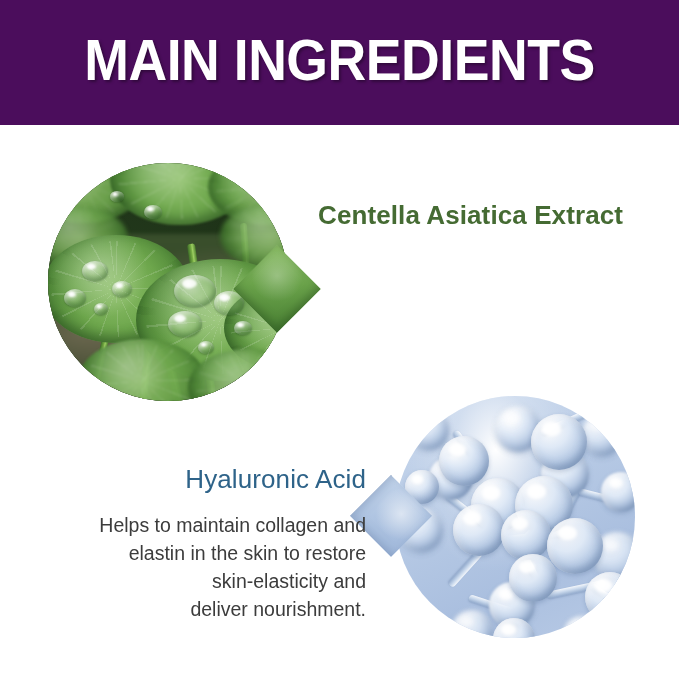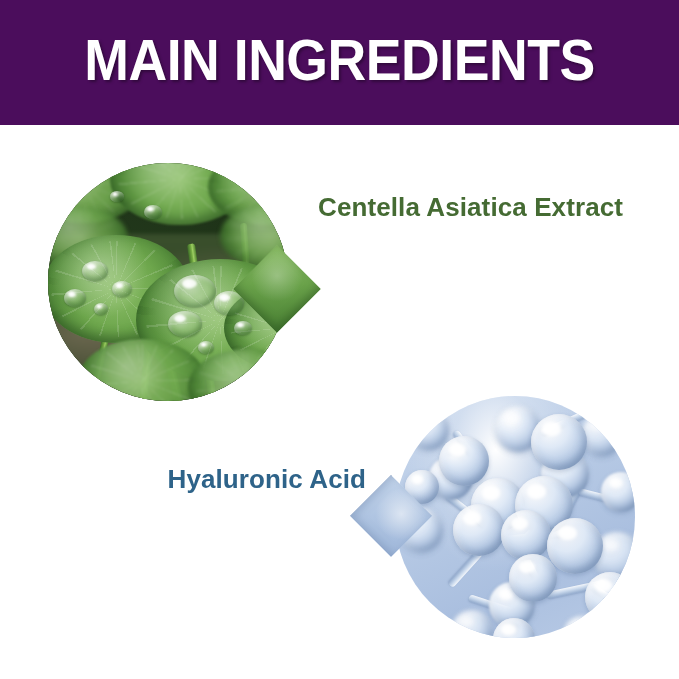--- a/index.html
+++ b/index.html
@@ -214,21 +214,21 @@
     background:
       radial-gradient(circle at 60% 35%, rgba(255,255,255,0.55) 0%, rgba(255,255,255,0) 50%),
       linear-gradient(135deg, #c3d4ea 0%, #b0c5e2 50%, #9fb7da 100%);
     box-shadow: inset 3px -3px 9px rgba(95,120,160,0.35);
   }
 
   
   #centella-text {
     position: absolute;
     left: 318px;
-    top: 192px;
+    top: 200px;
     width: 350px;
   }
   #centella-heading {
     font-size: 26px;
     font-weight: bold;
     color: #456b33;
     letter-spacing: 0.1px;
     margin: 0 0 16px 0;
     white-space: nowrap;
   }
@@ -242,21 +242,21 @@
 
   #hyaluronic-text {
     position: absolute;
     left: 10px;
     top: 464px;
     width: 356px;
     text-align: right;
   }
   #hyaluronic-heading {
     font-size: 26px;
-    font-weight: bold;
+    font-weight: normal;
     color: #2e6389;
     letter-spacing: 0.1px;
     margin: 0 0 16px 0;
     white-space: nowrap;
   }
   #hyaluronic-body {
     font-size: 19.5px;
     line-height: 28px;
     color: #3c3c3c;
     margin: 0;
@@ -353,15 +353,19 @@
       <div class="sphere" style="left:114px; top:158px; width:48px; height:48px;"></div>
       <div class="sphere" style="left:190px; top:176px; width:50px; height:50px;"></div>
       <div class="sphere" style="left:98px;  top:222px; width:42px; height:42px;"></div>
       <div class="sphere" style="left:10px;  top:74px;  width:34px; height:34px;"></div>
     </div>
   </div>
   <div id="hyaluronic-tip"></div>
 
   <div id="hyaluronic-text">
     <h2 id="hyaluronic-heading">Hyaluronic Acid</h2>
+    <p id="hyaluronic-body">Helps to maintain collagen and
+elastin in the skin to restore
+skin-elasticity and
+deliver nourishment.</p>
   </div>
 
 </div>
 
 </body></html>

